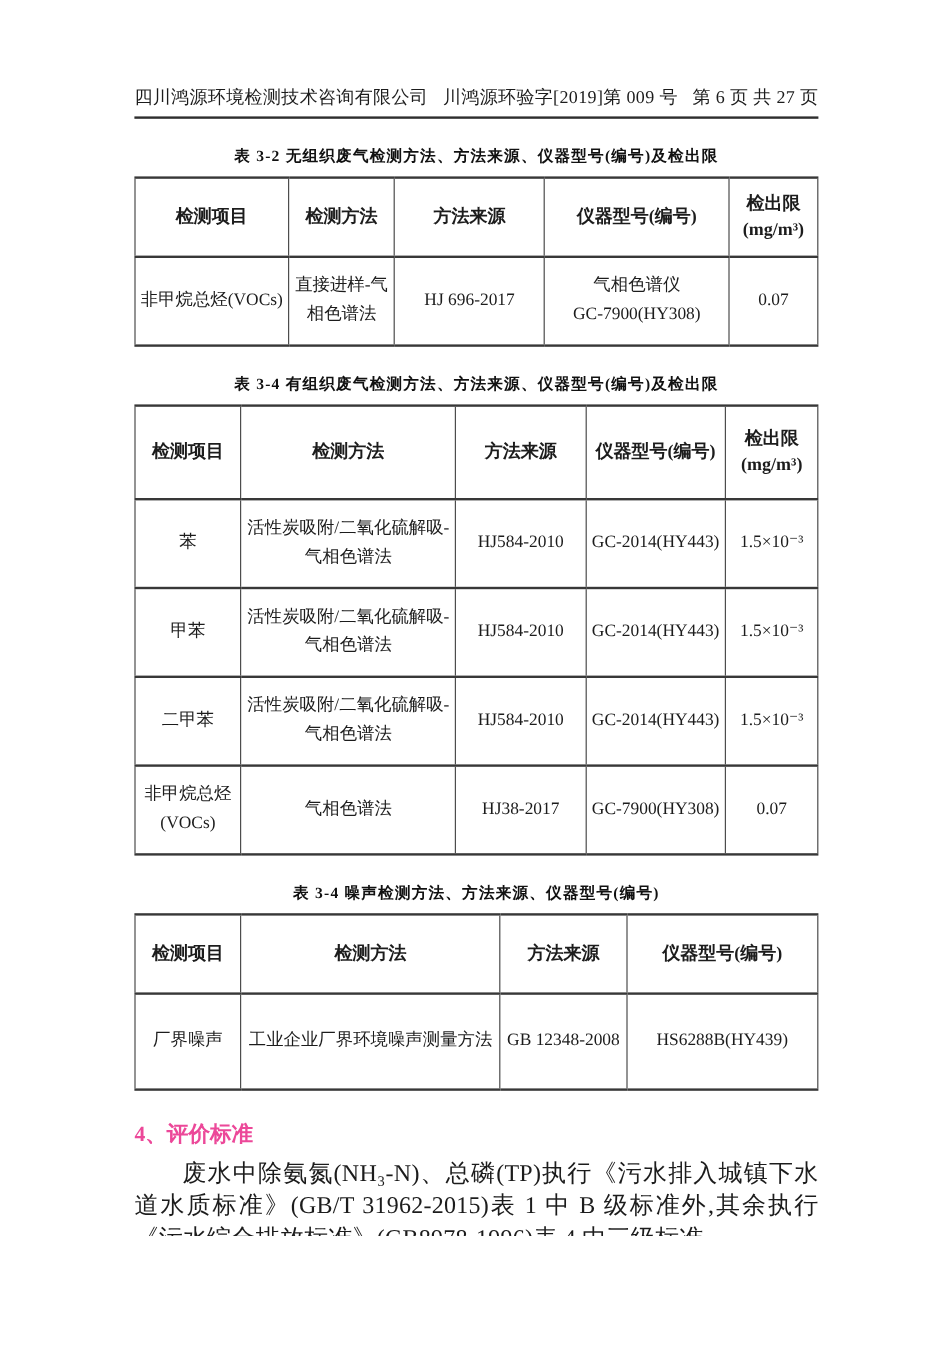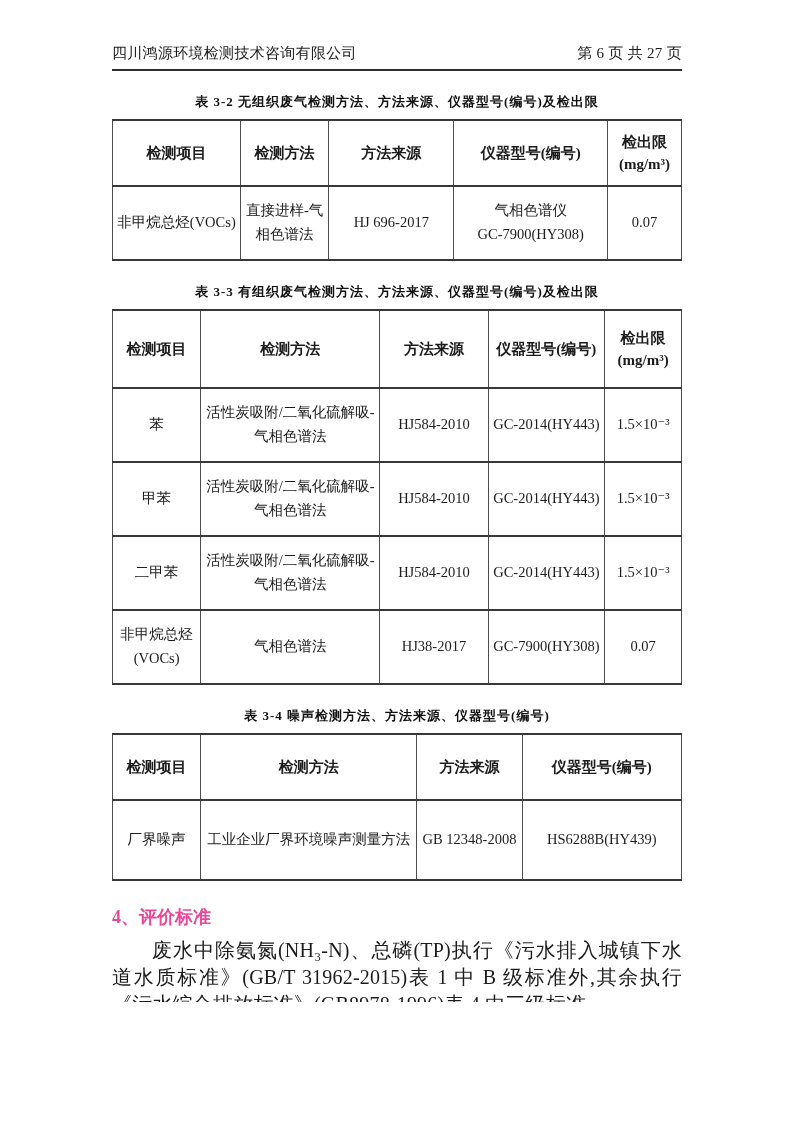--- a/index.html
+++ b/index.html
@@ -3,21 +3,21 @@
 <meta charset="utf-8">
 <style>
   html, body { margin: 0; padding: 0; }
   body {
     width: 793px; height: 1122px;
     background: #ffffff;
     font-family: "Liberation Serif", "DejaVu Serif", serif;
     color: #1c1c1c;
     overflow: hidden;
   }
-  .page { width: 793px; height: 1002px; background: #ffffff; overflow: hidden; }
+  .page { width: 793px; height: 1002px; background: #ffffff; overflow: hidden; margin-top: 28px; }
   .content { width: 570px; margin-left: 112px; }
 
   .doc-header {
     display: flex; justify-content: space-between; align-items: baseline;
     padding-top: 44px; padding-bottom: 6px;
     border-bottom: 2px solid #2e2e2e;
     font-size: 15px; white-space: nowrap;
   }
   .doc-header span { letter-spacing: 0.3px; }
 
@@ -50,20 +50,21 @@
   }
 </style>
 </head>
 <body>
 
 <div class="page">
   <div class="content">
 
     <div class="doc-header">
       <span>四川鸿源环境检测技术咨询有限公司</span>
+      <span>川鸿源环验字[2019]第 009 号</span>
       <span>第 6 页 共 27 页</span>
     </div>
 
     <div class="tbl-title">表 3-2 无组织废气检测方法、方法来源、仪器型号(编号)及检出限</div>
     <table class="t32">
       <colgroup>
         <col style="width:22.5%">
           <col style="width:15.5%">
           <col style="width:22%">
           <col style="width:27%">
@@ -85,21 +86,21 @@
           <td>直接进样-气
 相色谱法</td>
           <td>HJ 696-2017</td>
           <td>气相色谱仪
 GC-7900(HY308)</td>
           <td>0.07</td>
         </tr>
       </tbody>
     </table>
 
-    <div class="tbl-title">表 3-3 有组织废气检测方法、方法来源、仪器型号(编号)及检出限</div>
+    <div class="tbl-title">表 3-4 有组织废气检测方法、方法来源、仪器型号(编号)及检出限</div>
     <table class="t33">
       <colgroup>
         <col style="width:15.5%">
           <col style="width:31.5%">
           <col style="width:19%">
           <col style="width:20.5%">
           <col style="width:13.5%">
       </colgroup>
       <thead>
         <tr>

